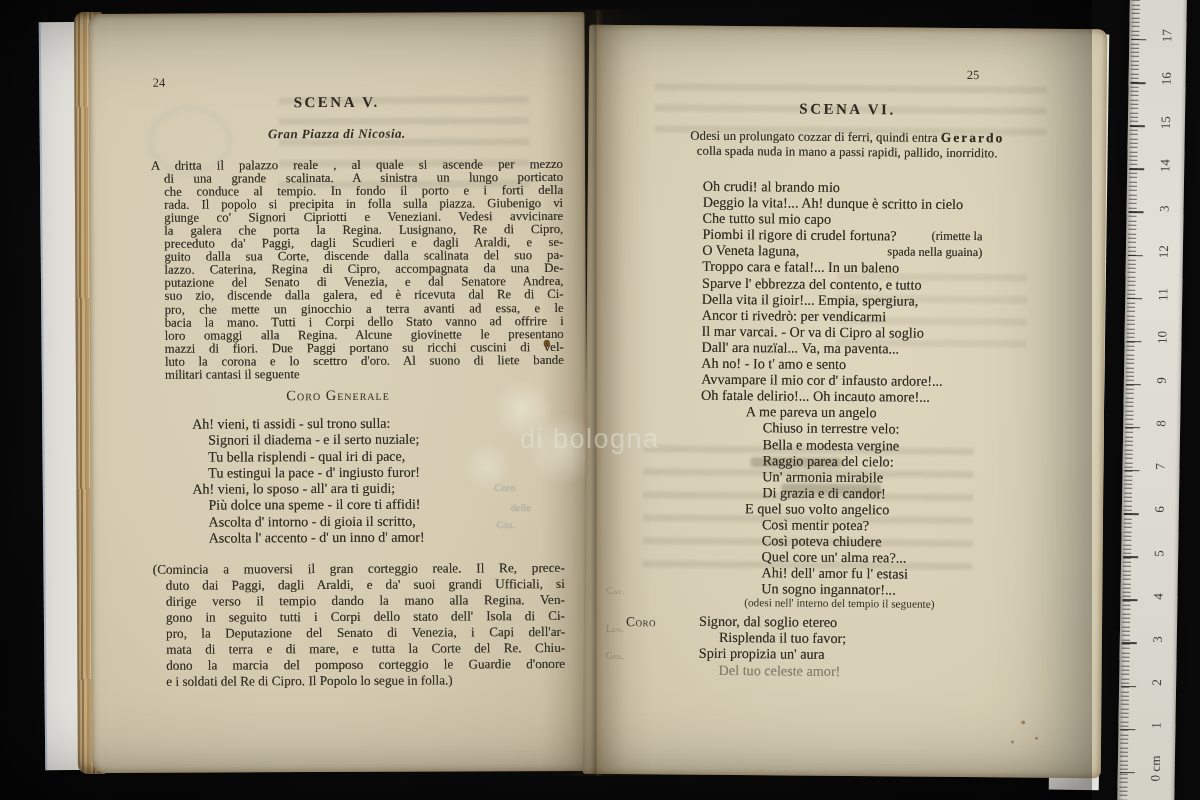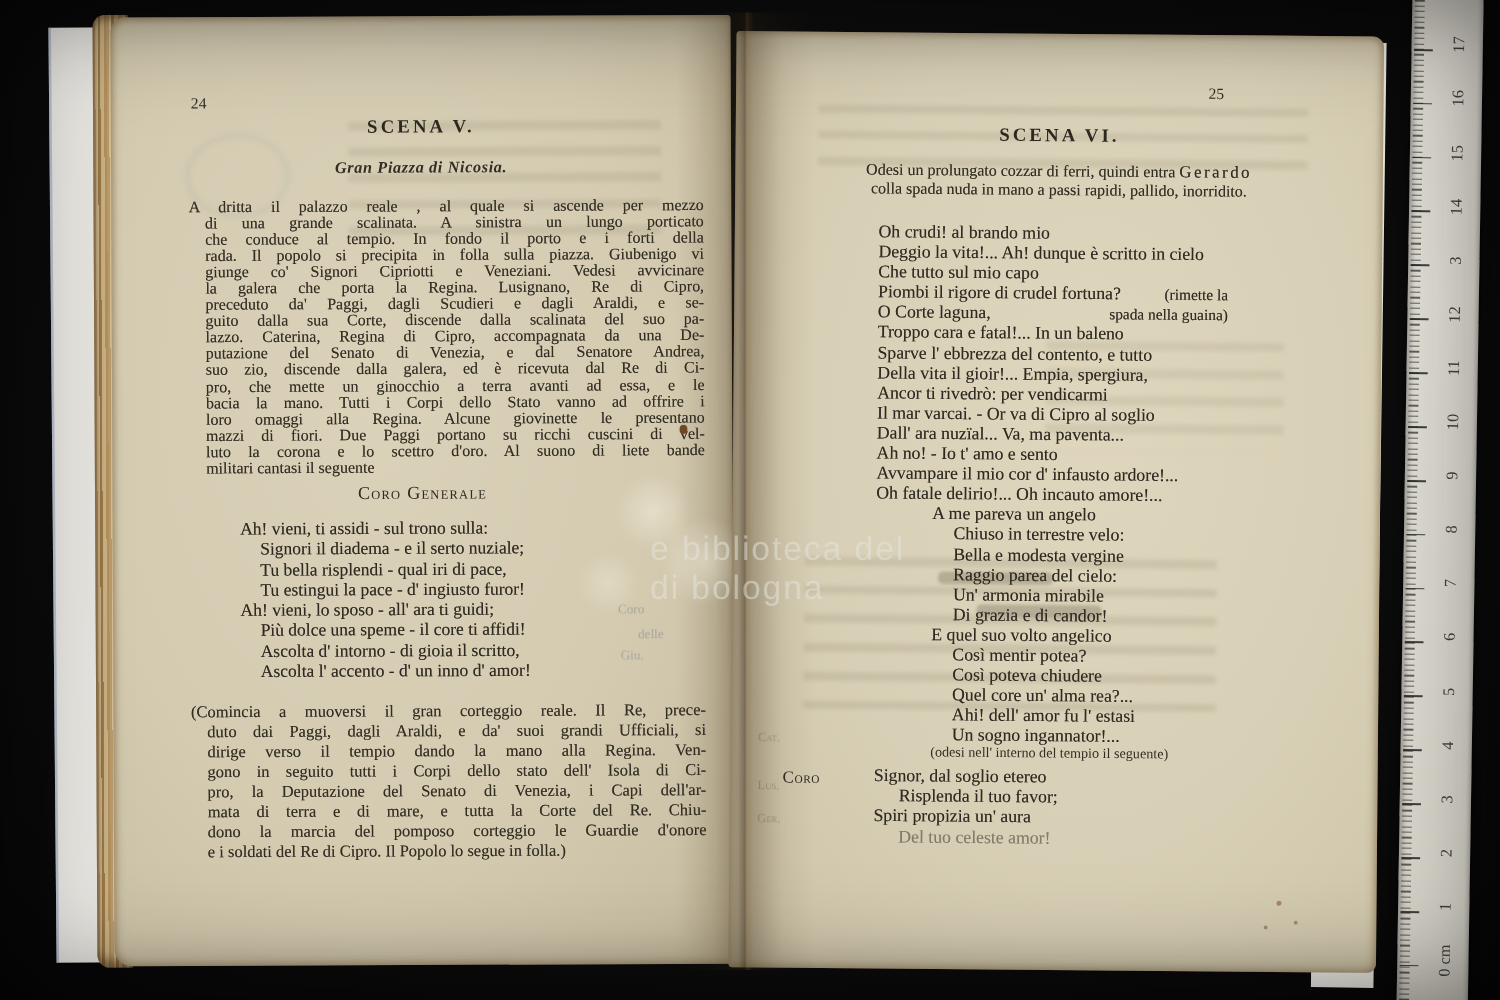--- a/index.html
+++ b/index.html
@@ -1,17 +1,17 @@
 <!DOCTYPE html>
 <html><head>
 <meta charset="utf-8">
 <style>
   html,body{margin:0;padding:0;background:#0a0a0a;width:1200px;height:800px;overflow:hidden;
     font-family:"Liberation Serif","DejaVu Serif",serif;}
-  .scene{position:relative;width:1200px;height:800px;background:
+  .scene{position:relative;width:1092px;height:800px;background:
     radial-gradient(ellipse at 50% 45%, #141414 0%, #0c0c0c 60%, #060606 100%);}
   
   .backing{position:absolute;background:linear-gradient(90deg,#eceae5,#e4e2dc);z-index:1;}
   .backing.bleft{left:42px;top:22px;width:56px;height:748px;transform:rotate(-0.5deg);
     border-left:2px solid rgba(150,170,200,0.55);}
   .backing.bright{left:1054px;top:34px;width:50px;height:756px;transform:rotate(0.8deg);}
   
   .fore-edge{position:absolute;left:76px;top:12px;width:28px;height:762px;z-index:2;
     transform:rotate(-0.3deg);border-radius:10px 0 0 10px;
     background:repeating-linear-gradient(90deg,#b99a6b 0 2px,#d3bd93 2px 4px,#a07c48 4px 6px,#c9b286 6px 9px,#b3905c 9px 11px);
@@ -55,21 +55,21 @@
     font-variant:small-caps;font-size:14.5px;letter-spacing:1px;color:#2f2a21;}
   .verse{color:#2f2a21;font-size:14px;line-height:16.3px;}
   .verse .tline{position:relative;}
   .lv{position:absolute;left:102px;top:403px;width:372px;}
   .lp .ind1{padding-left:16px;}
   
   .rp .pagenum{left:378px;top:40px;}
   .rp .heading{left:0;top:74px;}
   .stagedir{position:absolute;left:26px;top:102px;width:466px;text-align:center;
     font-size:12.8px;line-height:15px;color:#332e24;}
-  .char{font-weight:normal;font-size:13.5px;letter-spacing:2px;}
+  .char{font-weight:bold;font-size:13.5px;letter-spacing:2px;}
   .rv{position:absolute;left:115px;top:152px;width:365px;font-size:14.2px;line-height:16.1px;}
   .rp .ind1{padding-left:45px;}
   .rp .ind2{padding-left:62px;}
   .rnote{position:absolute;right:85px;font-size:12.3px;}
   .aside{position:absolute;left:160px;top:570px;font-size:11.3px;color:#332e24;}
   .coro-block{position:absolute;left:115px;top:587px;width:365px;}
   .coro-label{position:absolute;left:-73px;top:2px;font-variant:small-caps;font-size:13.5px;
     letter-spacing:0.5px;color:#2f2a21;}
   .cv{font-size:14.2px;line-height:16.2px;}
   .coro-block .ind1{padding-left:20px;}
@@ -203,21 +203,21 @@
     <div class="heading">SCENA VI.</div>
     <div class="stagedir">
       <div class="tline"><span>Odesi un prolungato cozzar di ferri, quindi entra </span><span class="char">Gerardo</span></div>
       <div class="tline"><span>colla spada nuda in mano a passi rapidi, pallido, inorridito.</span></div>
     </div>
     <div class="verse rv">
         <div class="tline"><span>Oh crudi! al brando mio</span></div>
         <div class="tline"><span>Deggio la vita!... Ah! dunque è scritto in cielo</span></div>
         <div class="tline"><span>Che tutto sul mio capo</span></div>
         <div class="tline"><span>Piombi il rigore di crudel fortuna?</span><span class="rnote">(rimette la</span></div>
-        <div class="tline"><span>O Corte laguna,</span><span class="rnote">spada nella guaina)</span></div>
+        <div class="tline"><span>O Veneta laguna,</span><span class="rnote">spada nella guaina)</span></div>
         <div class="tline"><span>Troppo cara e fatal!... In un baleno</span></div>
         <div class="tline"><span>Sparve l' ebbrezza del contento, e tutto</span></div>
         <div class="tline"><span>Della vita il gioir!... Empia, spergiura,</span></div>
         <div class="tline"><span>Ancor ti rivedrò: per vendicarmi</span></div>
         <div class="tline"><span>Il mar varcai. - Or va di Cipro al soglio</span></div>
         <div class="tline"><span>Dall' ara nuzïal... Va, ma paventa...</span></div>
         <div class="tline"><span>Ah no! - Io t' amo e sento</span></div>
         <div class="tline"><span>Avvampare il mio cor d' infausto ardore!...</span></div>
         <div class="tline"><span>Oh fatale delirio!... Oh incauto amore!...</span></div>
         <div class="tline ind1"><span>A me pareva un angelo</span></div>
@@ -247,21 +247,20 @@
     <div class="speck sp2"></div>
     <div class="speck sp3"></div>
     <span class="bleedtxt bt-r0">Cat.</span>
     <span class="bleedtxt bt-r1">Lus.</span>
     <span class="bleedtxt bt-r2">Ger.</span>
   </div>
 
   <div class="gutter"></div>
 
   <div class="watermark">
-      <div class="tline"><span>e biblioteca del</span></div>
       <div class="tline"><span>di bologna</span></div>
     </div>
 
   <div class="ruler">
     <div class="ruler-marks">
         <div class="cm-num" style="bottom: 764.7px;">17</div>
         <div class="cm-num" style="bottom: 721.6px;">16</div>
         <div class="cm-num" style="bottom: 678.5px;">15</div>
         <div class="cm-num" style="bottom: 635.4px;">14</div>
         <div class="cm-num" style="bottom: 592.3px;">3</div>

